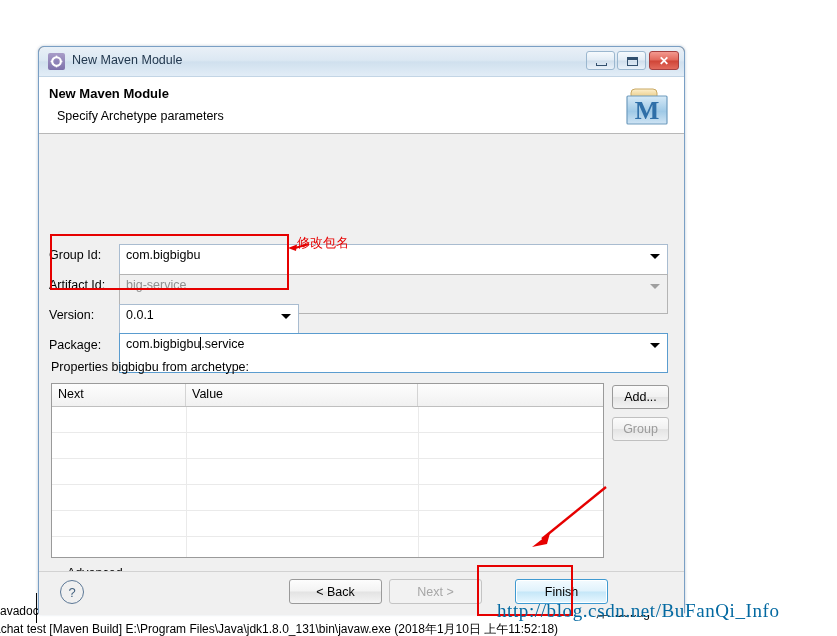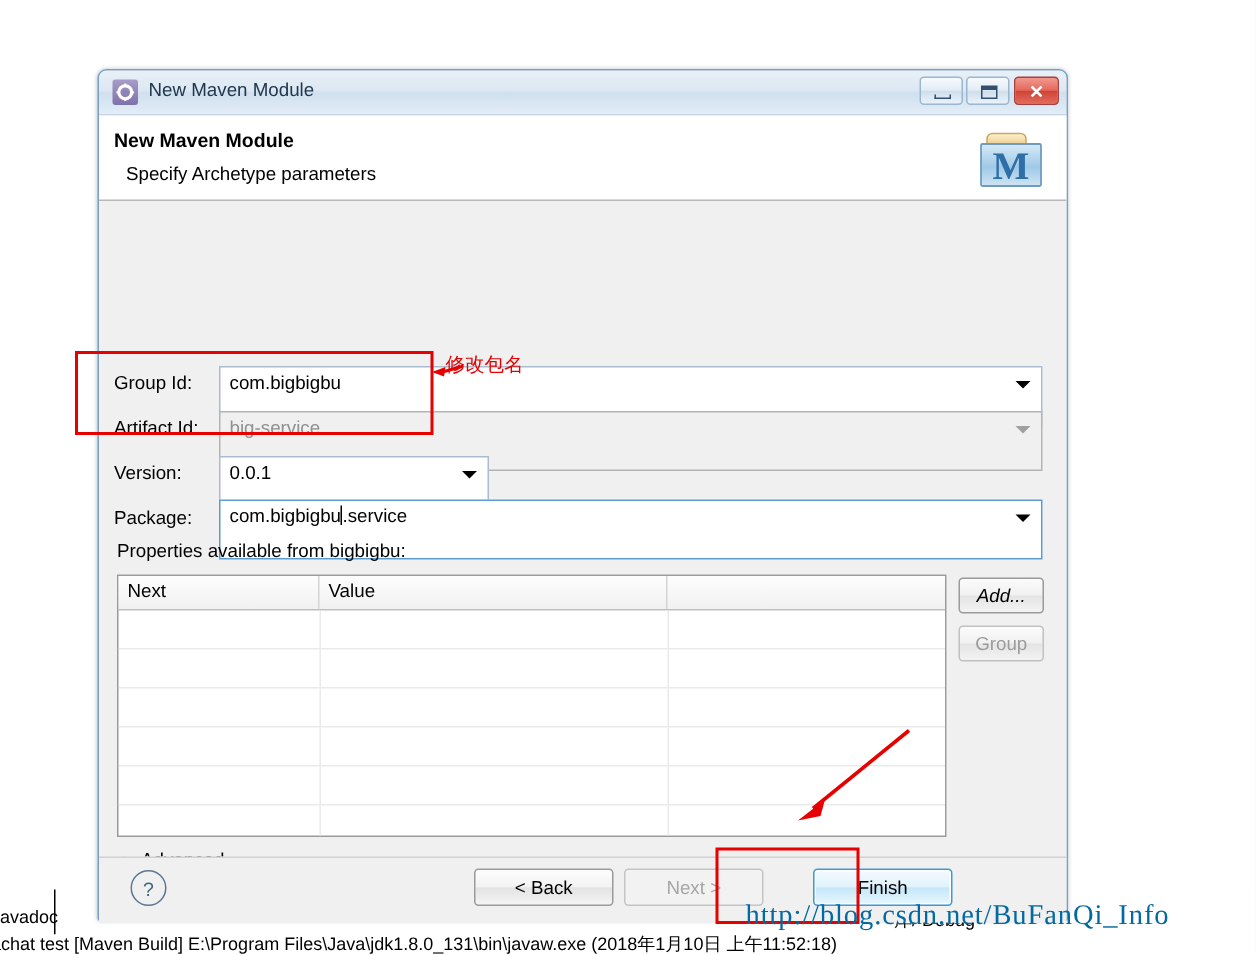--- a/index.html
+++ b/index.html
@@ -83,25 +83,24 @@
     pointer-events: none;
   }
 
   
   #dialog {
     position: absolute;
     left: 38px; top: 46px;
     width: 647px; height: 568px;
     border: 1px solid #7a9fc4;
     border-radius: 6px 6px 2px 2px;
-    background: #e5e5e5;
+    background: #404040;
     box-shadow: 0 0 3px rgba(90,120,150,.45);
     z-index: 20;
     box-sizing: border-box;
-    margin-left: 27px;
   }
   #titlebar {
     position: relative;
     height: 29px;
     border-radius: 5px 5px 0 0;
     background: linear-gradient(to bottom, #e9f0f7 0%, #dce8f3 45%, #d0e0ee 52%, #e2edf7 100%);
     border-bottom: 1px solid #c3d5e5;
   }
   #title-icon {
     position: absolute;
@@ -480,21 +479,21 @@
       <span class="val">0.0.1</span>
       <span class="arrow"></span>
     </div>
 
     <div class="field-label" style="left:10px; top:204px;">Package:</div>
     <div class="combo focused" style="left:80px; top:199px; width:549px;">
       <span class="val"><span>com.bigbigbu</span><span class="caret"></span><span>.service</span></span>
       <span class="arrow"></span>
     </div>
 
-    <div id="props-label" style="left:12px; top:226px;">Properties available from bigbigbu:</div>
+    <div id="props-label" style="left:12px; top:226px;">Properties bigbigbu from archetype:</div>
 
     <div id="proptable" style="left:12px; top:249px;">
       <div id="prophead">
         <div class="col" style="left:0; width:134px;">
           <span>Next</span>
         </div>
         <div class="col" style="left:134px; width:232px;">
           <span>Value</span>
         </div>
         <div class="col" style="left:366px; width:185px; border-right:none;"></div>
@@ -519,21 +518,21 @@
           <span class="cellsep" style="left:134px;"></span>
           <span class="cellsep" style="left:366px;"></span>
         </div>
       <div class="prow">
           <span class="cellsep" style="left:134px;"></span>
           <span class="cellsep" style="left:366px;"></span>
         </div>
 
     </div>
 
-    <div class="sidebtn" style="left:573px; top:251px;font-style:italic;">
+    <div class="sidebtn" style="left:573px; top:251px;">
       <span>Add...</span>
     </div>
     <div class="sidebtn disabled" style="left:573px; top:283px;">
       <span>Group</span>
     </div>
 
     <div id="adv-tri" style="left:16px; top:437px;"></div>
     <div id="advanced" style="left:28px; top:432px;">
       <span>Advanced</span>
     </div>

